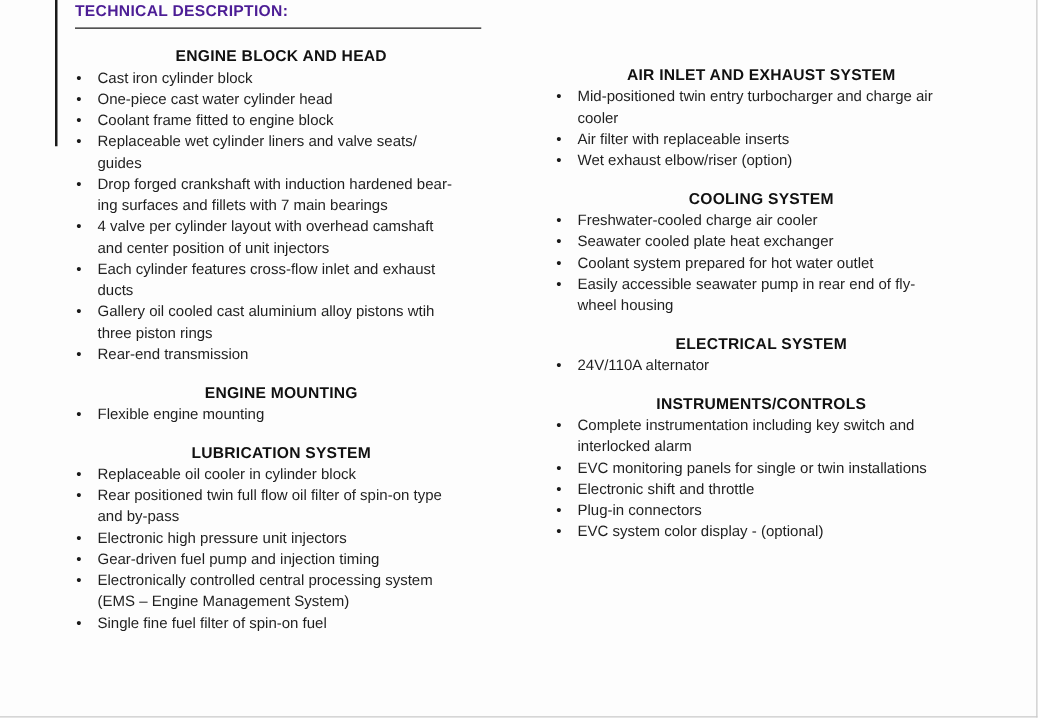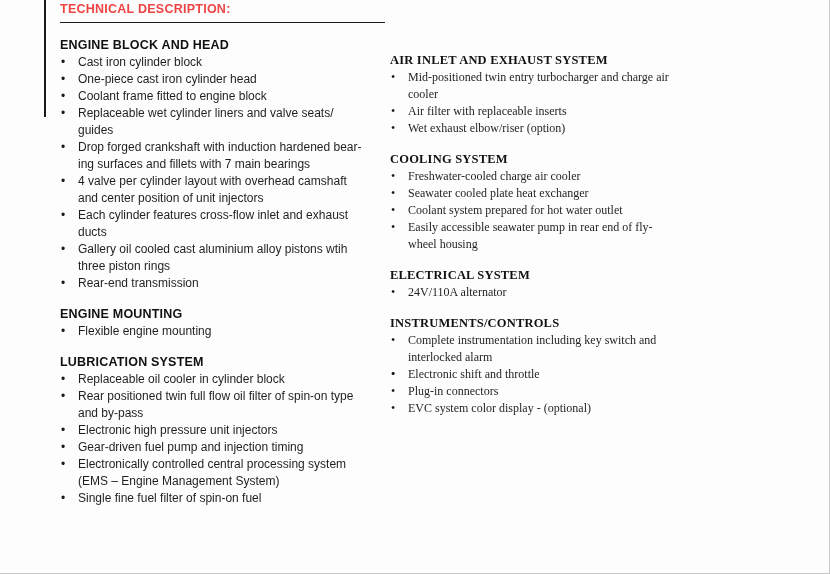--- a/index.html
+++ b/index.html
@@ -34,46 +34,47 @@
   .title {
     position: absolute;
     left: 60px;
     top: 2px;
     width: 325px;
     margin: 0;
     font-size: 12.5px;
     line-height: 15px;
     font-weight: bold;
     letter-spacing: 0.25px;
-    color: #ef4444;
+    color: #4c1d95;
     padding-bottom: 5px;
     border-bottom: 1.5px solid #1a1a1a;
     box-sizing: border-box;
   }
   .cols {
     position: absolute;
     left: 60px;
     top: 23px;
     display: flex;
     align-items: flex-start;
   }
   .col {
     width: 330px;
   }
   .col-right {
+    margin-left: 54px;
     padding-top: 15px;
-    font-family: Liberation Serif, serif;
   }
   .section-heading {
     margin: 14px 0 0 0;
     font-size: 12.5px;
     line-height: 17px;
     font-weight: bold;
     letter-spacing: 0.2px;
     color: #111;
+    text-align: center;
   }
   ul.spec-list {
     list-style: none;
     margin: 0;
     padding: 0;
     font-size: 12px;
     line-height: 17px;
   }
   ul.spec-list li {
     position: relative;
@@ -93,21 +94,21 @@
 <body>
 
 <div class="page">
   <div class="edge-rule"></div>
   <h1 class="title">TECHNICAL DESCRIPTION:</h1>
   <div class="cols">
     <div class="col col-left">
         <h2 class="section-heading">ENGINE BLOCK AND HEAD</h2>
         <ul class="spec-list">
           <li><span class="bullet">•</span><span>Cast iron cylinder block</span></li>
-          <li><span class="bullet">•</span><span>One-piece cast iron cylinder head</span></li>
+          <li><span class="bullet">•</span><span>One-piece cast water cylinder head</span></li>
           <li><span class="bullet">•</span><span>Coolant frame fitted to engine block</span></li>
           <li><span class="bullet">•</span><span>Replaceable wet cylinder liners and valve seats/
 guides</span></li>
           <li><span class="bullet">•</span><span>Drop forged crankshaft with induction hardened bear-
 ing surfaces and fillets with 7 main bearings</span></li>
           <li><span class="bullet">•</span><span>4 valve per cylinder layout with overhead camshaft
 and center position of unit injectors</span></li>
           <li><span class="bullet">•</span><span>Each cylinder features cross-flow inlet and exhaust
 ducts</span></li>
           <li><span class="bullet">•</span><span>Gallery oil cooled cast aluminium alloy pistons wtih
@@ -149,20 +150,20 @@
 wheel housing</span></li>
         </ul>
         <h2 class="section-heading">ELECTRICAL SYSTEM</h2>
         <ul class="spec-list">
           <li><span class="bullet">•</span><span>24V/110A alternator</span></li>
         </ul>
         <h2 class="section-heading">INSTRUMENTS/CONTROLS</h2>
         <ul class="spec-list">
           <li><span class="bullet">•</span><span>Complete instrumentation including key switch and
 interlocked alarm</span></li>
-          <li><span class="bullet">•</span></li>
+          <li><span class="bullet">•</span><span>EVC monitoring panels for single or twin installations</span></li>
           <li><span class="bullet">•</span><span>Electronic shift and throttle</span></li>
           <li><span class="bullet">•</span><span>Plug-in connectors</span></li>
           <li><span class="bullet">•</span><span>EVC system color display - (optional)</span></li>
         </ul>
       </div>
   </div>
 </div>
 
 </body></html>

